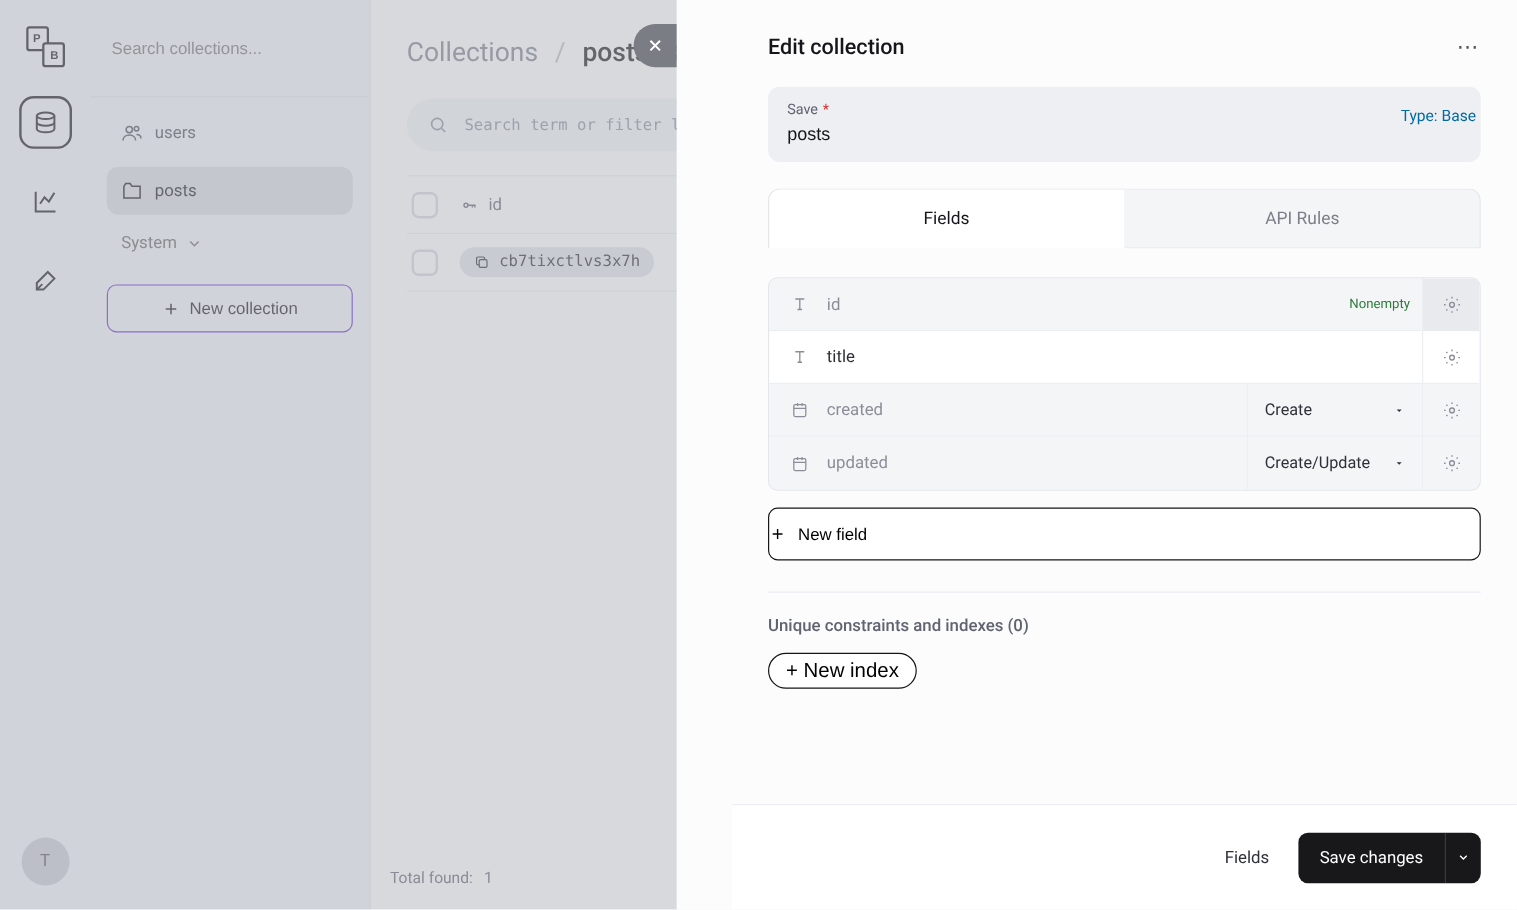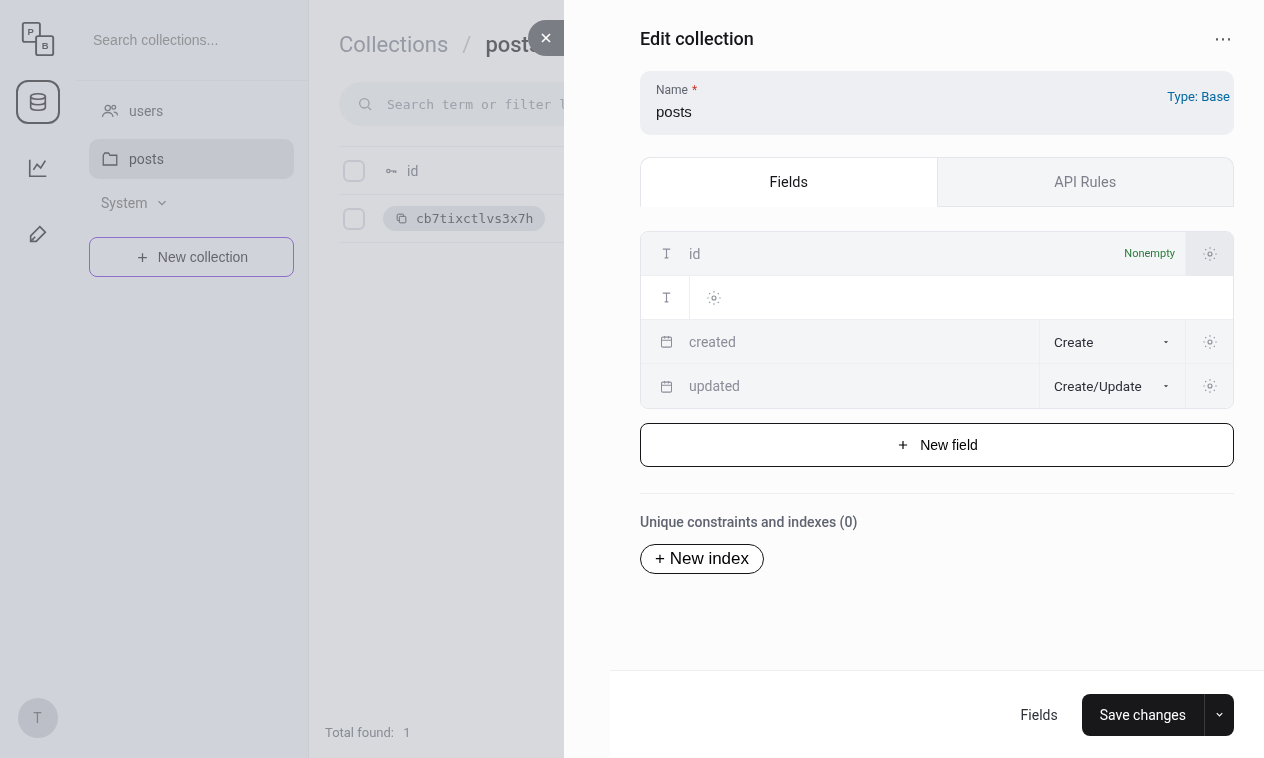--- a/index.html
+++ b/index.html
@@ -318,21 +318,21 @@
     .field-gear.highlight { background: #e9eaee; }
     .field-gear svg { width: 16px; height: 16px; }
 
     .new-field {
       margin-top: 14px;
       width: 100%;
       height: 44px;
       border: 1.5px solid #16161a;
       border-radius: 8px;
       background: #fff;
-      display: flex; align-items: center; justify-content: center;
+      display: flex; align-items: center; 
       gap: 10px;
       font-size: 14px; font-weight: 500;
       cursor: pointer;
     }
     .new-field svg { width: 14px; height: 14px; }
 
     .divider {
       height: 1px;
       background: #eceef2;
       margin: 26px 0 20px 0;
@@ -522,21 +522,21 @@
 
 <div class="panel">
   <div class="panel-header">
     <h1>Edit collection</h1>
     <div class="header-dots">⋯</div>
   </div>
 
   <div class="panel-body">
     <div class="name-field">
       <div class="label">
-        <span>Name</span>
+        <span>Save</span>
         <span class="req">*</span>
       </div>
       <div class="type">Type: Base</div>
       <input value="posts" style="">
     </div>
 
     <div class="tabs">
       <div class="tab active">Fields</div>
       <div class="tab">API Rules</div>
     </div>
@@ -558,20 +558,21 @@
             </svg>
         </div>
       </div>
 
       <div class="field-row">
         <span class="field-icon">
           <svg viewBox="0 0 24 24" fill="none" stroke="currentColor" stroke-width="1.8">
               <path d="M6 5h12M12 5v14M9 19h6"></path>
             </svg>
         </span>
+        <span class="field-name">title</span>
         <div class="field-gear">
           <svg viewBox="0 0 24 24" fill="none" stroke="currentColor" stroke-width="1.7">
               <circle cx="12" cy="12" r="3"></circle>
               <path d="M12 2v2M12 20v2M4.9 4.9l1.4 1.4M17.7 17.7l1.4 1.4M2 12h2M20 12h2M4.9 19.1l1.4-1.4M17.7 6.3l1.4-1.4"></path>
             </svg>
         </div>
       </div>
 
       <div class="field-row sys">
         <span class="field-icon">

